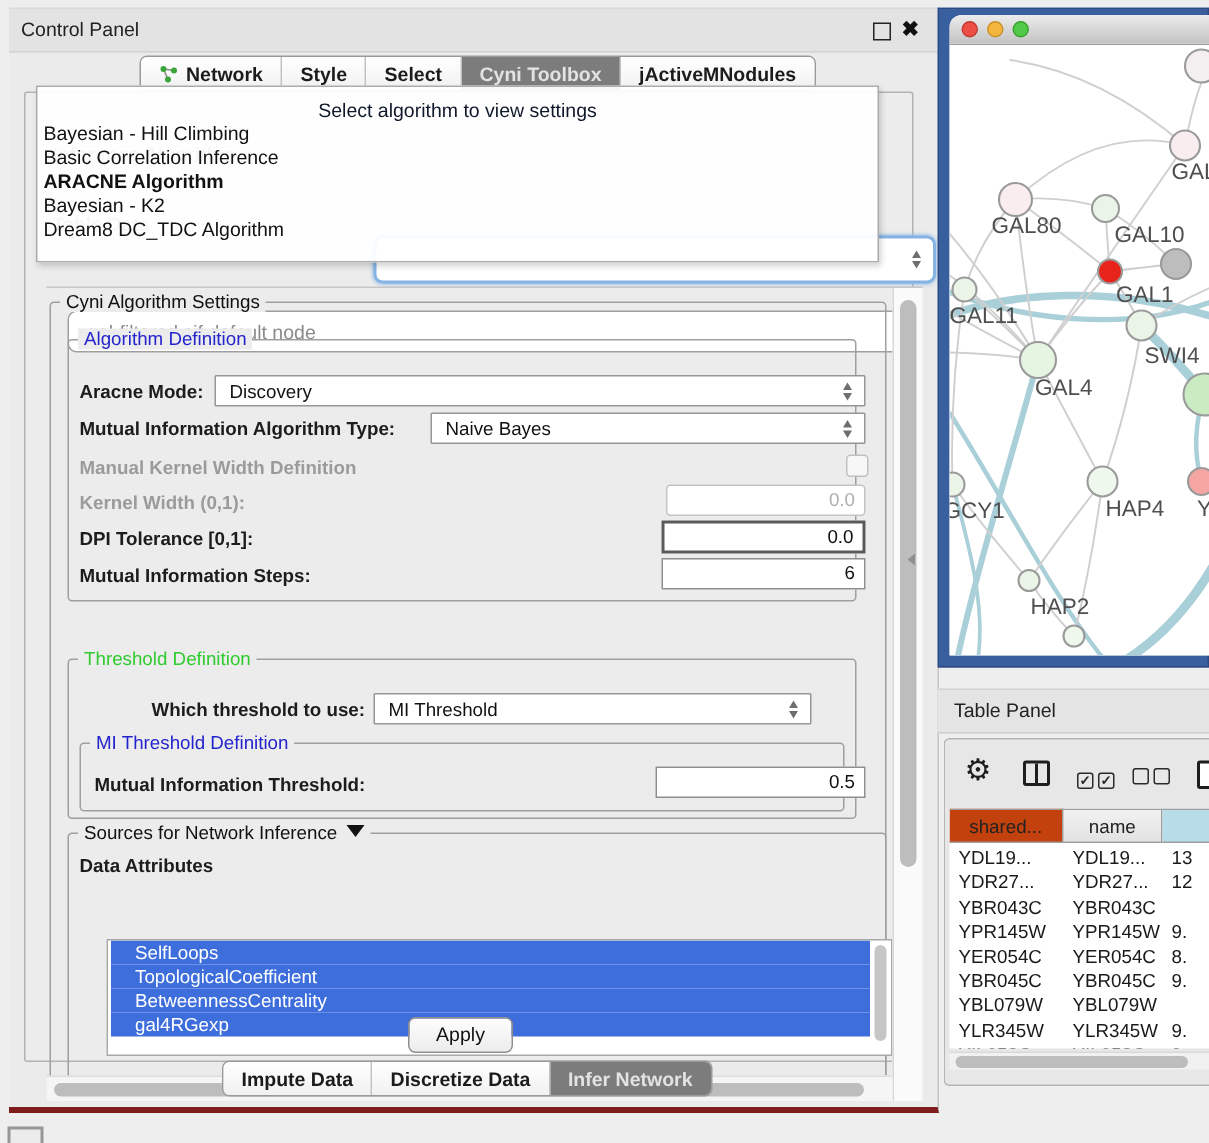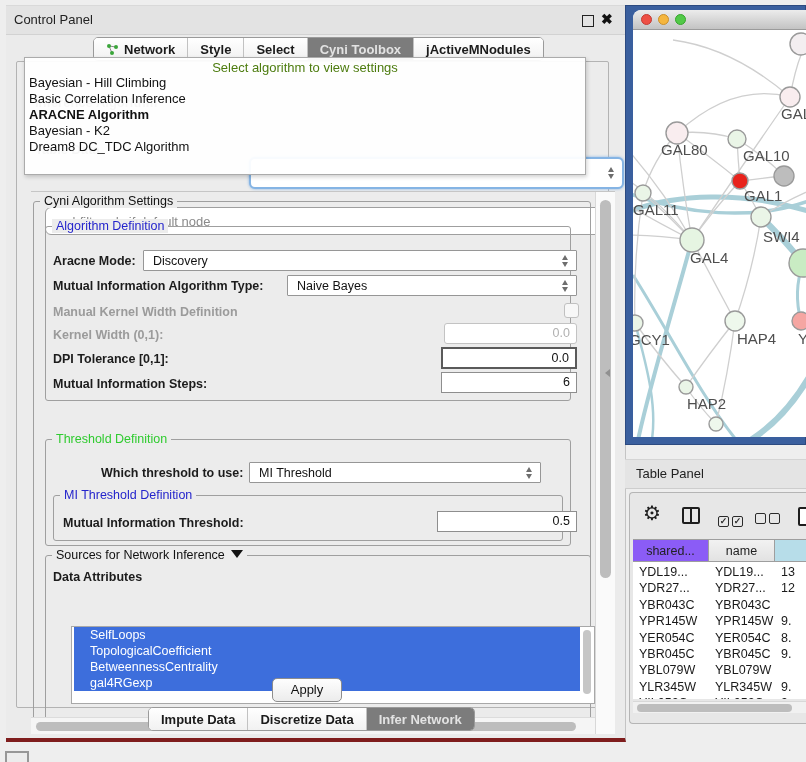--- a/index.html
+++ b/index.html
@@ -19,21 +19,21 @@
   #top-tabs{left:87px;top:31px;}
   #bottom-tabs{left:142px;top:701px;}
   
   #tab-content{left:10px;top:55px;width:591px;height:645px;border:1px solid #b3b3b3;background:#ececec;border-radius:2px;}
   
   .ghost-label{font-size:13px;font-weight:600;color:#6d6d6d;}
   #ghost-combo1{left:232px;top:95px;width:371px;height:28px;border:2px solid #85b4e4;border-radius:6px;background:#fff;box-shadow:0 0 3px #85b4e4;}
   #ghost-combo2{left:28px;top:145px;width:558px;height:28px;border:1px solid #9f9f9f;border-radius:6px;background:#fff;color:#8a8a8a;font-size:13px;line-height:28px;padding-left:12px;box-sizing:border-box;}
   
   #algo-dropdown{left:18px;top:51px;width:560px;height:116px;background:rgba(255,255,255,0.94);border:1px solid #ababab;box-shadow:1px 2px 4px rgba(0,0,0,0.18);z-index:5;}
-  #algo-prompt{width:100%;text-align:center;font-size:13px;color:#4d7c0f;margin-top:2px;}
+  #algo-prompt{width:100%;text-align:center;font-size:13px;color:#0f172a;margin-top:8px;}
   .algo-item{font-size:13px;color:#111;padding:0 4px;line-height:16.1px;white-space:nowrap;}
   .algo-item.sel{font-weight:bold;}
   
   #settings-region{left:14px;top:129px;width:584px;height:542px;border-top:1px solid #c6c6c6;overflow:hidden;}
   .groupbox{position:absolute;border:1px solid #9f9f9f;border-radius:3px;}
   .grouptitle{position:absolute;top:-8px;left:6px;background:#ececec;padding:0 4px;font-size:12.5px;white-space:nowrap;}
   .lbl{position:absolute;font-size:12.5px;font-weight:bold;color:#1c1c1c;white-space:nowrap;}
   .lbl.dis{color:#9b9b9b;}
   .combo{position:absolute;background:#fff;border:1px solid #969696;border-radius:1px;font-size:12.5px;color:#111;line-height:20px;padding-left:9px;box-sizing:border-box;height:21px;}
   .stepper{position:absolute;right:7px;top:4px;width:7px;height:12px;}
@@ -289,21 +289,21 @@
   <div id="table-header-bar" class="abs">
     <div id="table-panel-title" class="abs">Table Panel</div>
   </div>
   <div id="table-panel" class="abs">
     <div id="gear-icon" class="abs">⚙</div>
     <div id="columns-icon" class="abs ticon"></div>
     <div id="checks-icon" class="abs"><span class="cbx">✓</span><span class="cbx">✓</span></div>
     <div id="empties-icon" class="abs"><span class="cbx"></span><span class="cbx"></span></div>
     <div id="partial-icon" class="abs ticon"></div>
     <div id="data-table" class="abs">
-        <div class="th" style="left: 0px; width: 76px; background: #8b5cf6;">shared...</div>
+        <div class="th" style="left: 0px; width: 76px; background: #c2410c;">shared...</div>
         <div class="th" style="left: 76px; width: 66px; background: linear-gradient(rgb(242, 242, 242), rgb(226, 226, 226));">name</div>
         <div class="th" style="left: 142px; width: 60px; background: rgb(183, 221, 233);"></div>
         <div class="tr-text" style="left: 6px; top: 26px;">YDL19...</div>
         <div class="tr-text" style="left: 82px; top: 26px;">YDL19...</div>
         <div class="tr-text" style="left: 148px; top: 26px;">13</div>
         <div class="tr-text" style="left: 6px; top: 42.4px;">YDR27...</div>
         <div class="tr-text" style="left: 82px; top: 42.4px;">YDR27...</div>
         <div class="tr-text" style="left: 148px; top: 42.4px;">12</div>
         <div class="tr-text" style="left: 6px; top: 58.8px;">YBR043C</div>
         <div class="tr-text" style="left: 82px; top: 58.8px;">YBR043C</div>

